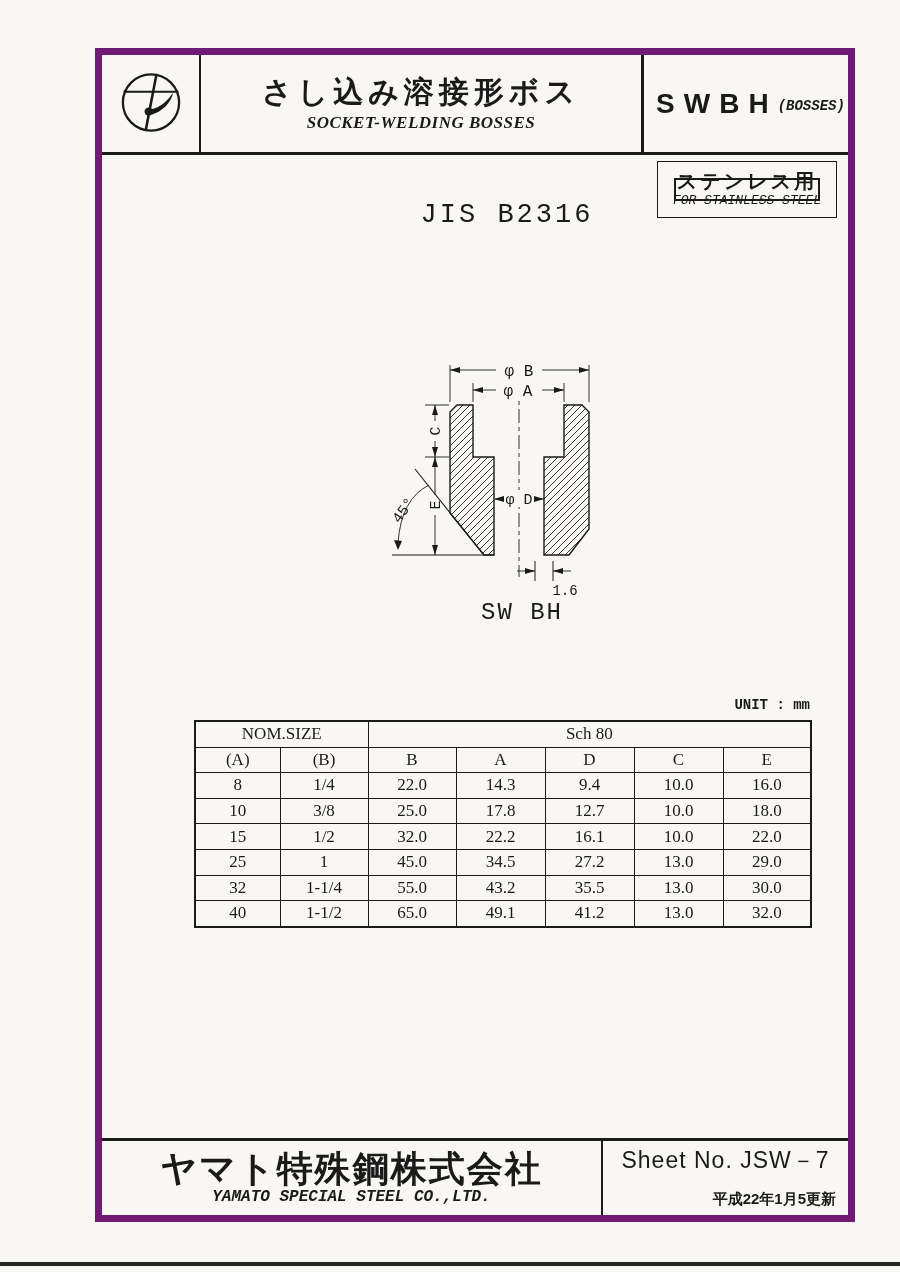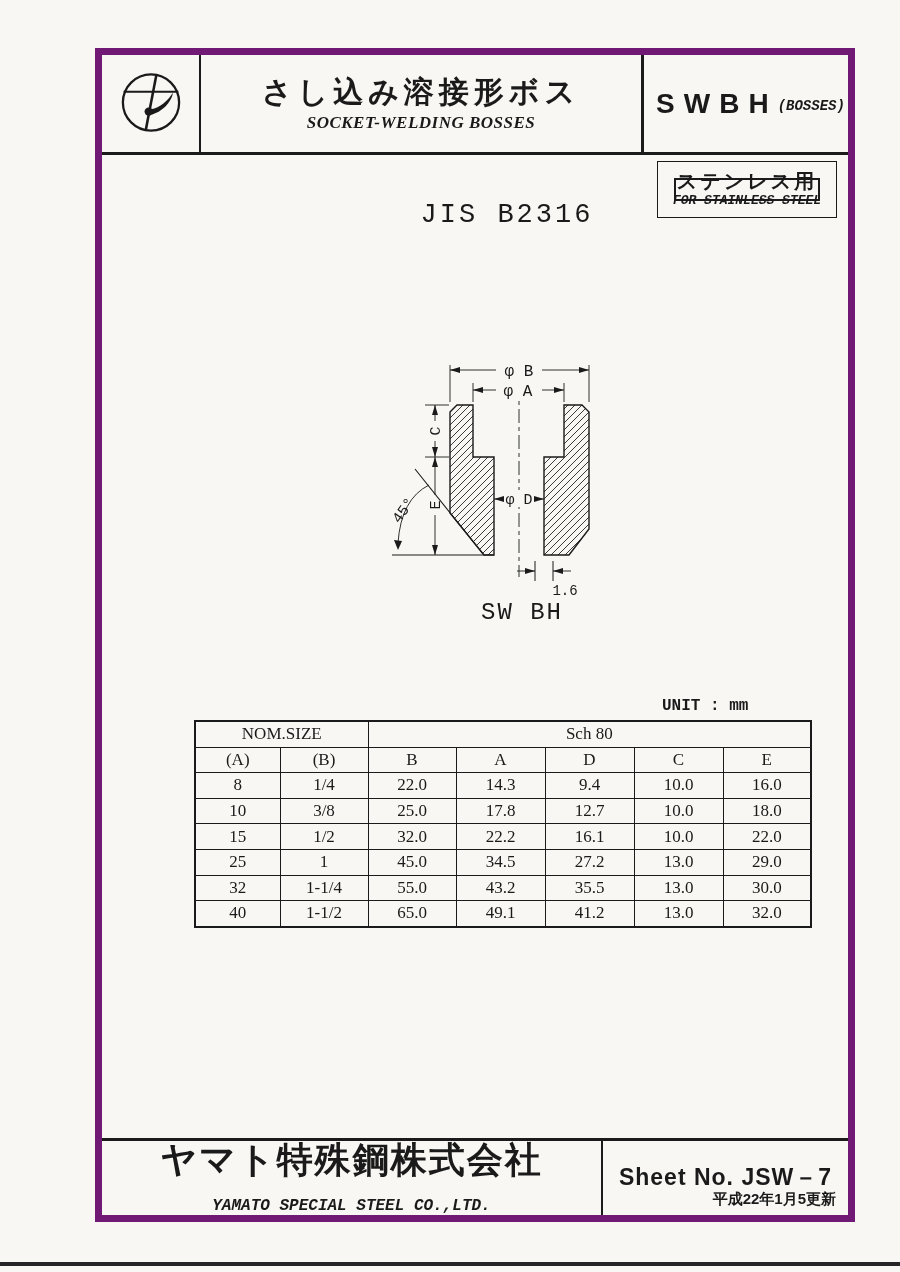--- a/index.html
+++ b/index.html
@@ -26,46 +26,46 @@
     font-size:17px;letter-spacing:0.5px;margin-top:5px;}
   .code-main{font-size:28px;font-weight:bold;letter-spacing:9px;padding-left:9px;}
   .code-sub{font-family:"Liberation Mono",monospace;font-style:italic;font-weight:bold;
     font-size:14px;margin-top:5px;}
   
   .badge{position:absolute;left:555px;top:106px;width:180px;height:57px;
     border:1.5px solid #1b1b1b;box-sizing:border-box;padding:16px;}
   .badge-inner{border:2px solid #1b1b1b;width:100%;height:100%;box-sizing:border-box;
     display:flex;flex-direction:column;align-items:center;justify-content:center;}
   .badge-jp{font-size:20px;font-weight:bold;letter-spacing:3px;line-height:1;}
-  .badge-en{font-family:"Liberation Mono",monospace;font-weight:bold;font-style:italic;
+  .badge-en{font-family:"Liberation Mono",monospace;font-weight:normal;font-style:italic;
     font-size:13px;margin-top:2px;white-space:nowrap;}
   
   .standard{position:absolute;left:280px;top:145px;width:250px;text-align:center;
     font-family:"Liberation Mono",monospace;font-size:27px;letter-spacing:3px;}
   
   .drawing{position:absolute;left:275px;top:282px;}
   
-  .unit{position:absolute;left:560px;top:642px;width:148px;
-    font-family:"Liberation Mono",monospace;font-weight:bold;font-size:16px;}
+  .unit{position:absolute;left:560px;top:642px;width:148px;text-align:right;
+    font-family:"Liberation Mono",monospace;font-weight:bold;font-size:14px;}
   table.spec{position:absolute;left:92px;top:665px;width:616px;border-collapse:collapse;
     table-layout:fixed;font-family:Liberation Serif, serif;
     font-size:17px;border:2.5px solid #1b1b1b;}
   table.spec th, table.spec td{
     border:1.5px solid #1b1b1b;height:24.6px;text-align:center;vertical-align:middle;
     font-weight:normal;padding:0;}
   
   .footer{position:absolute;left:0;right:0;bottom:0;height:77px;
     border-top:3px solid #1b1b1b;box-sizing:border-box;display:flex;}
   .company-cell{flex:0 0 501px;border-right:2.5px solid #1b1b1b;box-sizing:border-box;
-    display:flex;flex-direction:column;align-items:center;justify-content:space-between;}
+    display:flex;flex-direction:column;align-items:center;justify-content:center;}
   .company-jp{font-size:36px;font-weight:bold;letter-spacing:2px;line-height:1.05;}
   .company-en{font-family:"Liberation Mono",monospace;font-weight:bold;font-style:italic;
     font-size:16px;margin-top:1px;}
   .sheet-cell{flex:1;position:relative;display:flex;flex-direction:column;}
-  .sheet-label{font-weight:bold;font-size:23px;letter-spacing:1px;text-align:center;margin-top:21px;}
+  .sheet-label{font-weight:normal;font-size:23px;letter-spacing:1px;text-align:center;margin-top:4px;}
   .revision{position:absolute;right:12px;bottom:6px;font-weight:bold;font-size:15px;}
   
   .scan-line{position:absolute;left:0;right:0;top:1262px;height:4px;background:#262626;}
   svg text{fill:#1a1a1a;}
 </style>
 </head>
 <body>
 
 <div class="doc">
 

